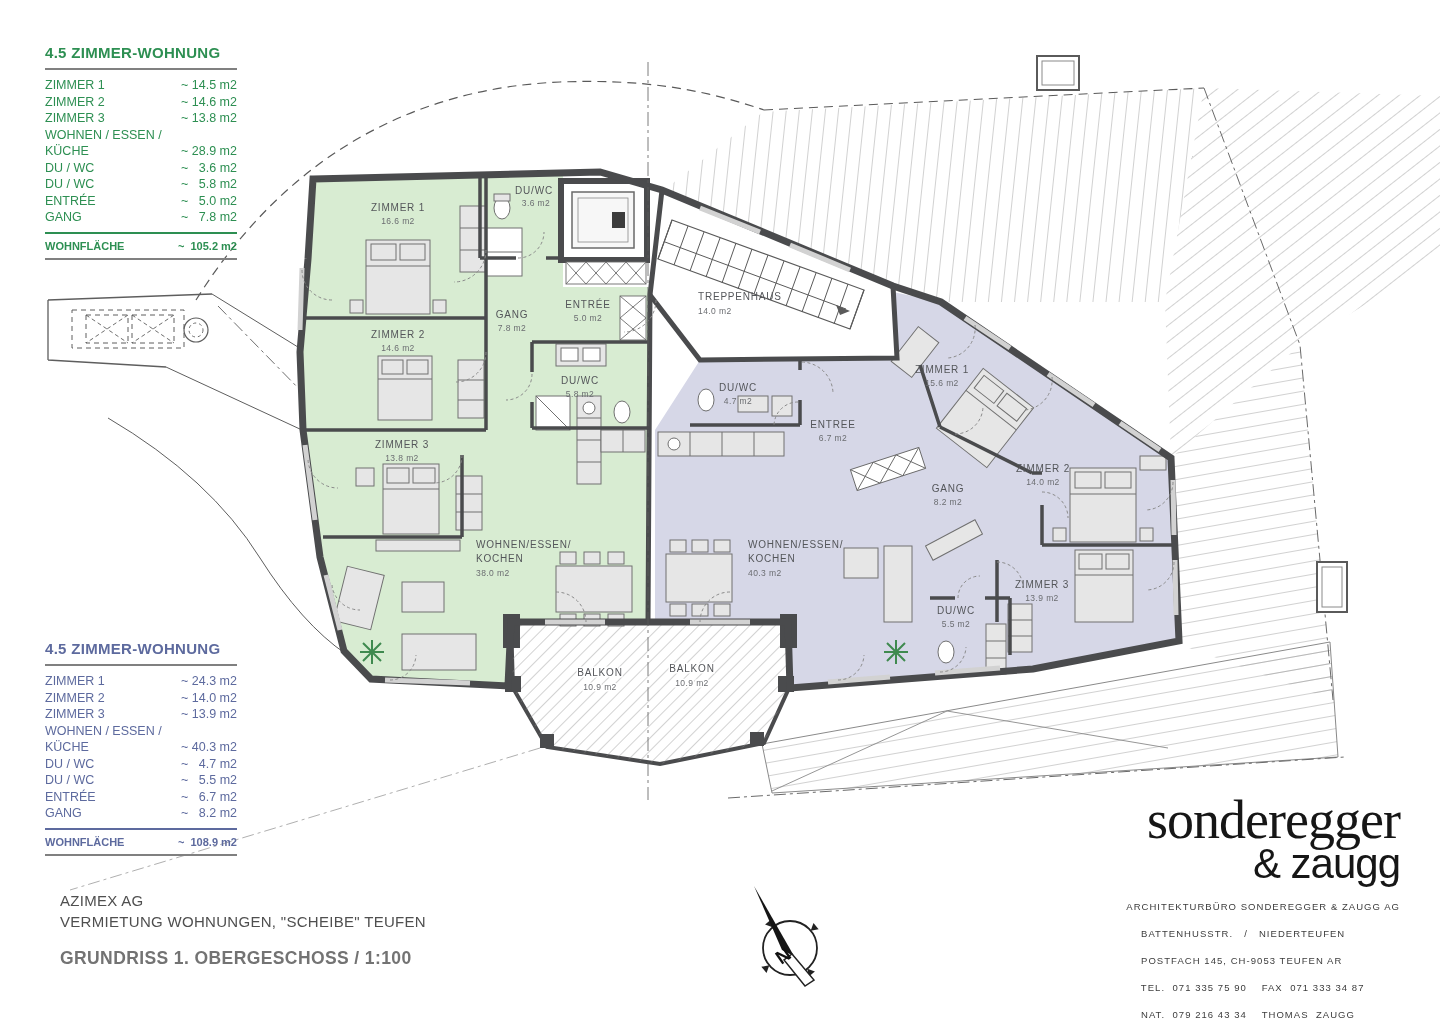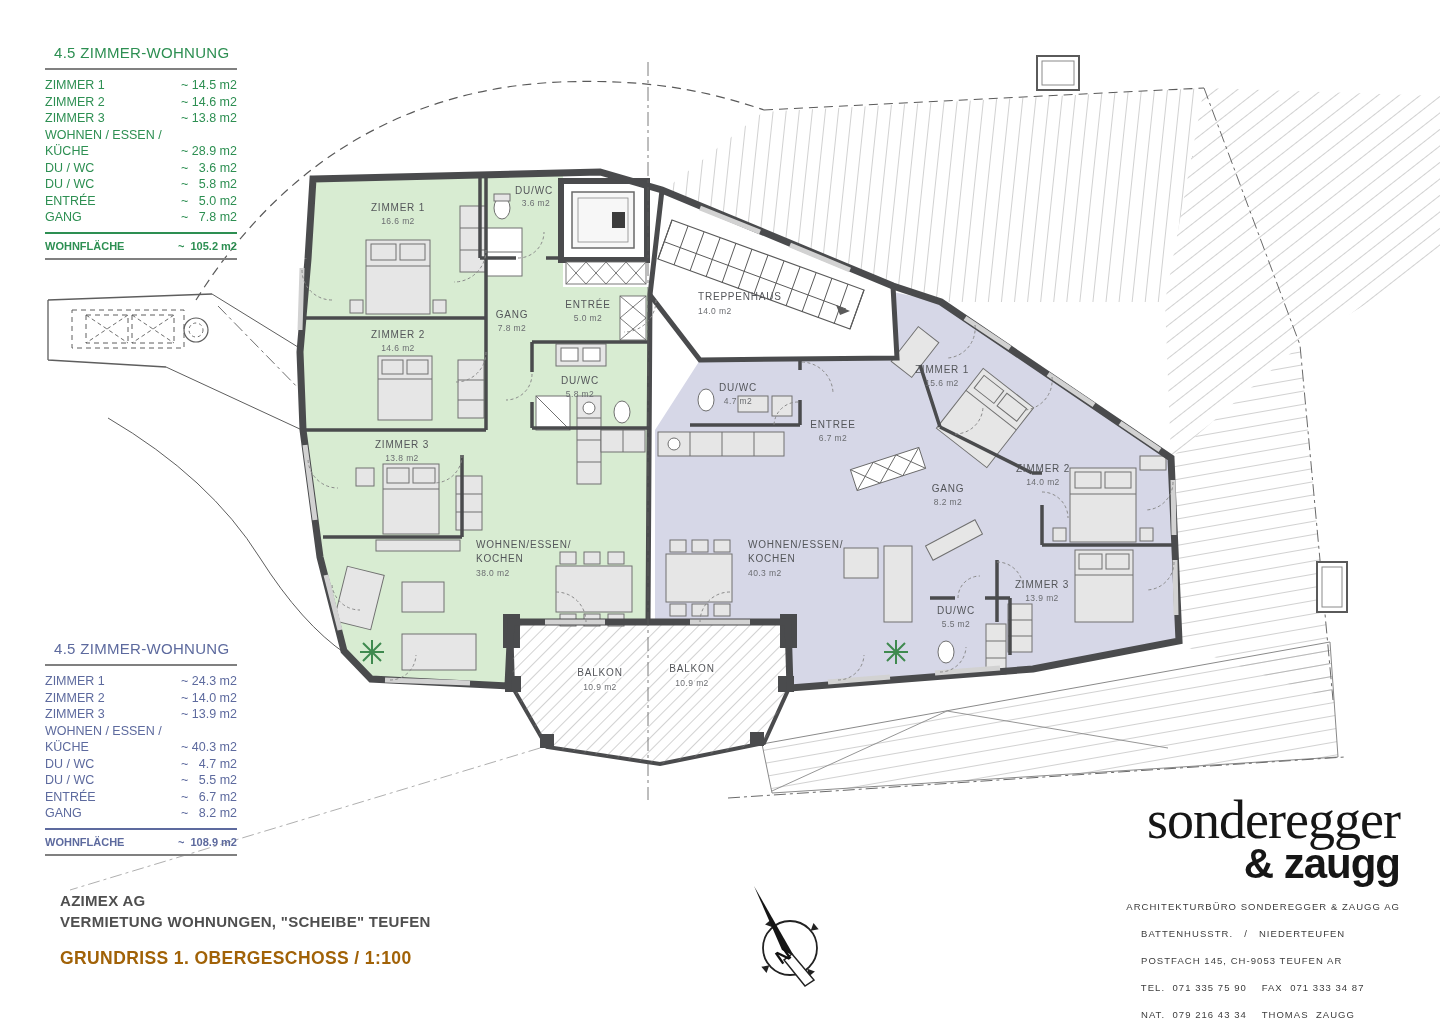--- a/index.html
+++ b/index.html
@@ -6,33 +6,33 @@
   .sheet{position:relative;width:1440px;height:1019px;background:#ffffff;margin:0 auto;
          font-family:"Liberation Sans",sans-serif;overflow:hidden;}
   svg text{font-family:"Liberation Sans",sans-serif;}
   .rl{font-size:10px;letter-spacing:.8px;fill:#54565a;}
   .ra{font-size:8.5px;letter-spacing:.4px;fill:#6b6d71;}
   .onhatch{paint-order:stroke;stroke:#ffffff;stroke-width:3px;}
   
   .legend{position:absolute;left:45px;width:192px;}
   .legend-green{top:44px;color:#2d8f52;}
   .legend-blue{top:640px;color:#5d6a9e;}
-  .legend h3{margin:0 0 7px 9px;font-size:15px;font-weight:normal;letter-spacing:.3px;}
+  .legend h3{margin:0 0 7px 0;font-size:15px;font-weight:bold;letter-spacing:.3px;}
   .lg-rule{border:0;border-top:2px solid currentColor;margin:0 0 7px 0;}
   .lg-rule2{border:0;border-top:2px solid currentColor;margin:6px 0 0 0;}
   .lg-row{display:flex;justify-content:space-between;font-size:12.5px;line-height:16.5px;white-space:pre;}
   .lg-total{display:flex;justify-content:space-between;font-size:11px;font-weight:bold;margin-top:6px;padding-top:6px;border-top:2px solid currentColor;white-space:pre;}
   
   .project{position:absolute;left:60px;top:890px;color:#4f4f4f;}
-  .project .l1,.project .l2{font-size:15px;line-height:21px;letter-spacing:.3px;font-weight:bold;}
-  .project .l3{margin-top:16px;font-size:17.5px;font-weight:bold;color:#a16207;letter-spacing:.4px;}
+  .project .l1,.project .l2{font-size:15px;line-height:21px;letter-spacing:.3px;}
+  .project .l3{margin-top:16px;font-size:17.5px;font-weight:bold;color:#737373;letter-spacing:.4px;}
   
   .firm{position:absolute;right:40px;top:798px;width:330px;text-align:right;color:#161616;}
   .firm .logo1{font-size:54px;line-height:44px;letter-spacing:-1px;font-family:Liberation Serif, serif;}
-  .firm .logo2{font-size:42px;line-height:44px;letter-spacing:-1px;font-weight:bold;}
+  .firm .logo2{font-size:42px;line-height:44px;letter-spacing:-1px;}
   .firm .addr{margin-top:14px;display:inline-block;text-align:left;font-size:9.5px;
               letter-spacing:1.05px;line-height:13.5px;color:#3c3c3c;white-space:pre;}
 </style>
 </head>
 <body>
 
 <div class="sheet">
 
 <svg width="1440" height="1019" viewBox="0 0 1440 1019">
   <defs>

